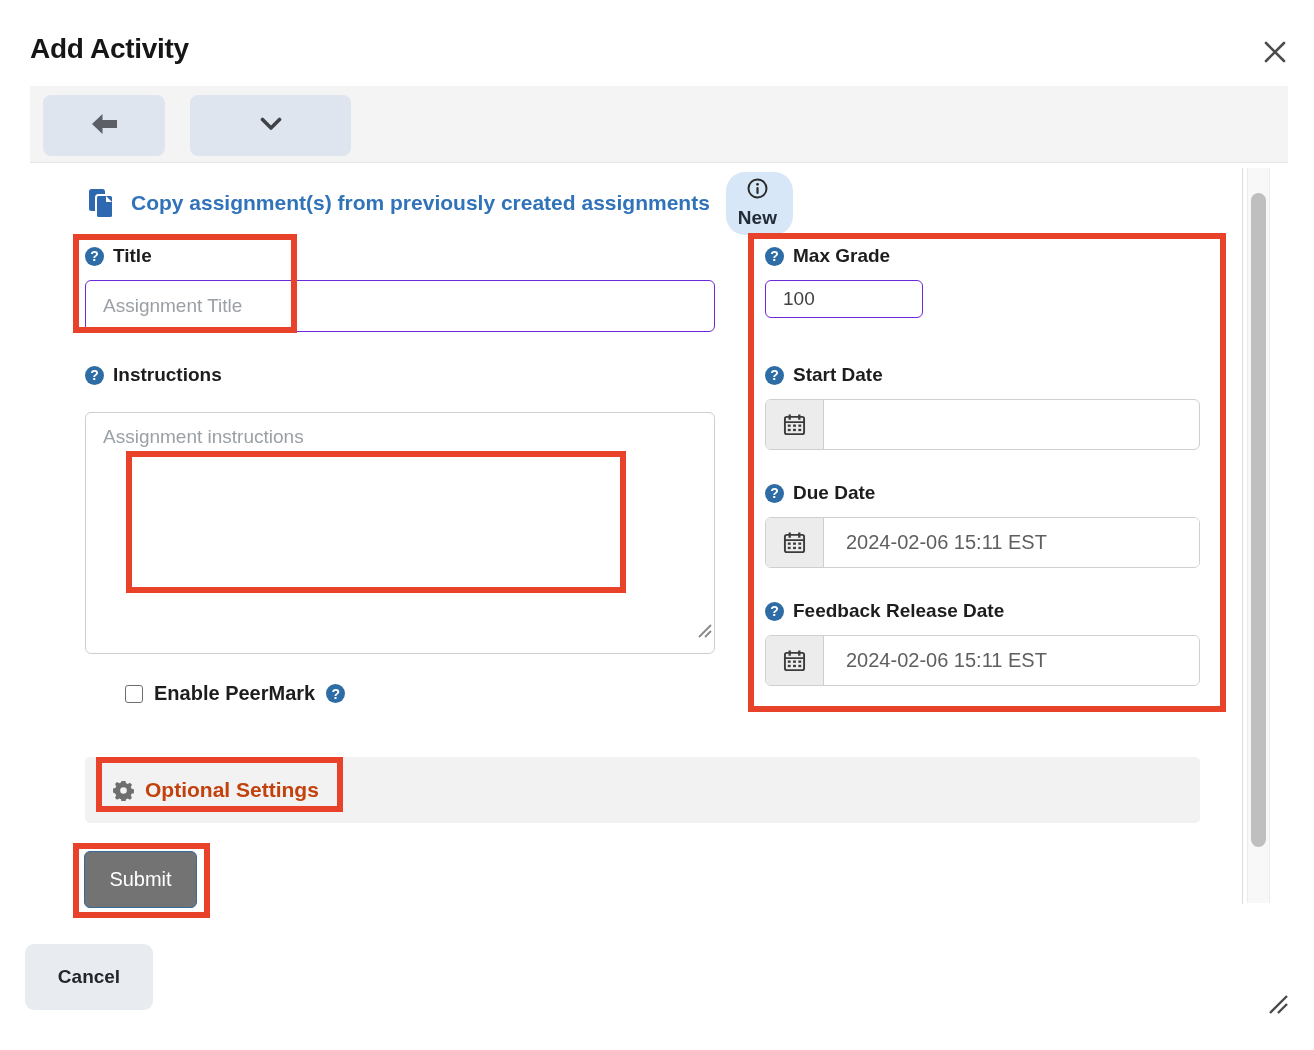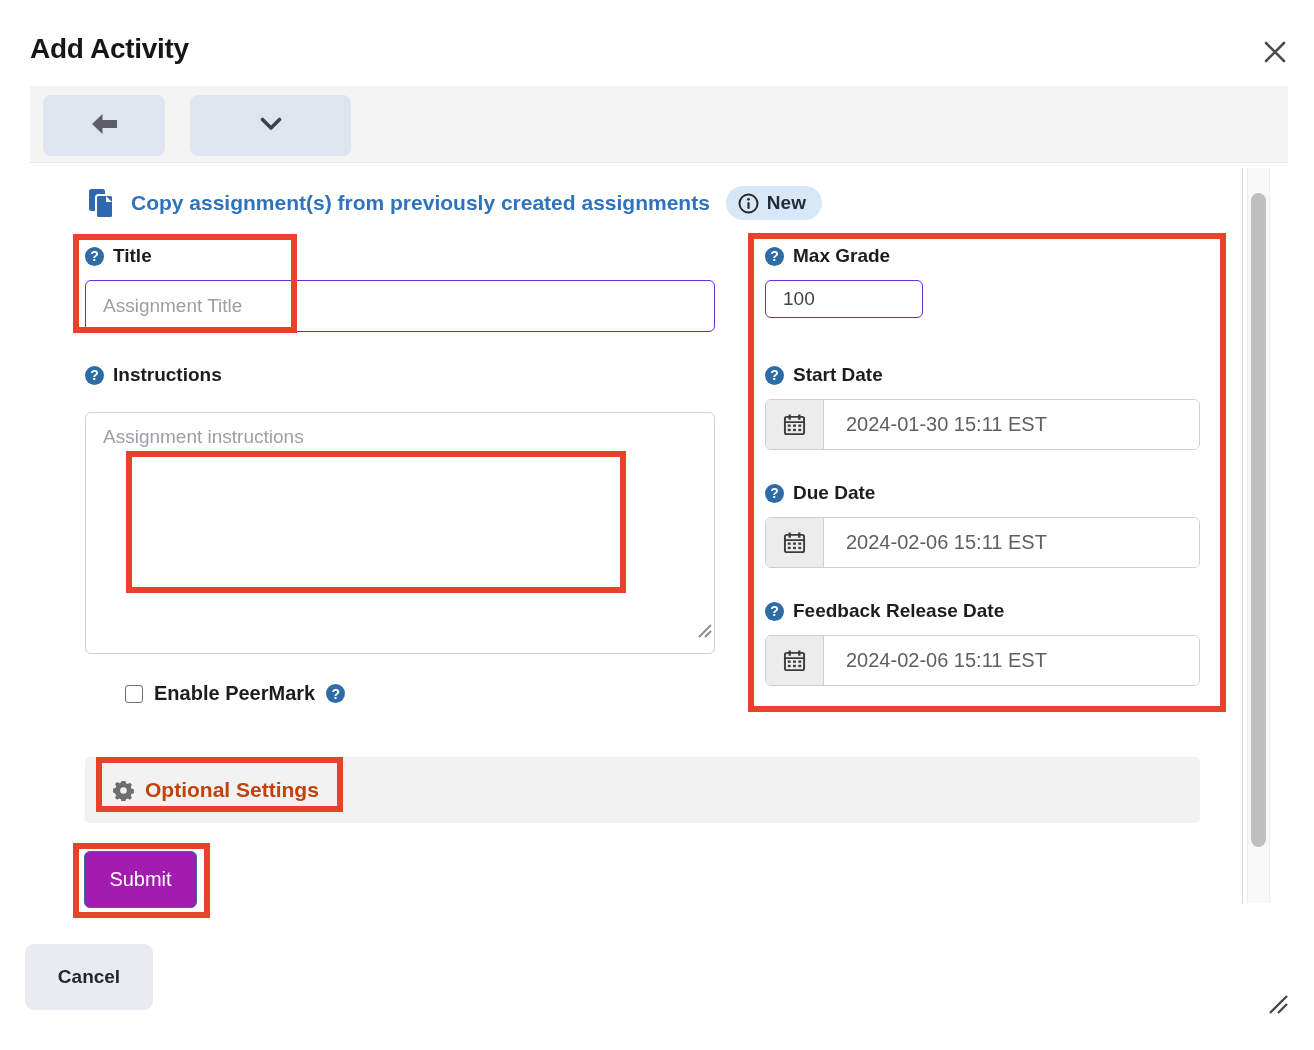--- a/index.html
+++ b/index.html
@@ -14,21 +14,21 @@
   
   .toolbar { position: absolute; left: 30px; top: 86px; width: 1258px; height: 77px; background: #f4f4f4; border-bottom: 1px solid #e6e6e6; }
   .tb-btn { position: absolute; top: 9px; height: 61px; background: #dfe5ee; border: none; border-radius: 8px; cursor: pointer; display: flex; align-items: center; justify-content: center; }
   .tb-back { left: 13px; width: 122px; }
   .tb-drop { left: 160px; width: 161px; }
 
   
   .copy-row { position: absolute; left: 88px; top: 184px; height: 38px; display: flex; align-items: center; }
   .copy-ic { margin-right: 17px; display: inline-flex; }
   .copy-link { font-size: 21px; font-weight: 700; color: #3173ba; text-decoration: none; cursor: pointer; }
-  .new-badge { margin-left: 16px; display: inline-flex; align-items: center; gap: 8px; background: #d8e7f7; border-radius: 19px; padding: 6px 16px 6px 12px; font-size: 19px; font-weight: 600; color: #222c36; }
+  .new-badge { margin-left: 16px; display: inline-flex; align-items: center; gap: 8px; background: #d8e7f7; border-radius: 19px; padding: 6px 16px 6px 12px; font-size: 19px; font-weight: 600; color: #222c36; flex-direction: column; }
 
   
   .lbl-row { position: absolute; display: flex; align-items: center; gap: 9px; height: 22px; }
   .lbl { font-size: 19px; font-weight: 700; color: #1d1d1d; white-space: nowrap; }
   .help { width: 19px; height: 19px; border-radius: 50%; background: #2e6ca6; color: #fff; font-size: 14px; font-weight: 700; display: inline-flex; align-items: center; justify-content: center; flex: 0 0 auto; }
 
   
   .txt-input { position: absolute; border: 1px solid #6d28d9; border-radius: 6px; font-family: "Liberation Sans", sans-serif; font-size: 19px; color: #414141; padding: 0 17px; background: #fff; outline: none; }
   .txt-input::placeholder, .area::placeholder { color: #9aa0a5; opacity: 1; }
   .area { position: absolute; left: 85px; top: 398px; width: 630px; height: 242px; border: 1px solid #cfcfcf; border-radius: 6px; font-family: "Liberation Sans", sans-serif; font-size: 19px; color: #414141; padding: 13px 17px; resize: none; outline: none; margin-top: 14px; }
@@ -42,21 +42,21 @@
   
   .pm-row { position: absolute; left: 85px; top: 682px; display: flex; align-items: center; gap: 11px; margin-left: 40px; }
   .cbx { appearance: none; -webkit-appearance: none; width: 18px; height: 18px; border: 1.6px solid #6e6e6e; border-radius: 3px; background: #fff; cursor: pointer; margin: 0; }
   .pm-lbl { font-size: 20px; font-weight: 700; color: #1d1d1d; }
 
   
   .opt-bar { position: absolute; left: 85px; top: 757px; width: 1115px; height: 66px; background: #f1f2f1; border-radius: 5px; display: flex; align-items: center; padding-left: 28px; cursor: pointer; }
   .opt-lbl { margin-left: 11px; font-size: 21px; font-weight: 700; color: #c2410c; }
 
   
-  .submit-btn { position: absolute; left: 84px; top: 851px; width: 113px; height: 57px; background: #a21caf; border: 1px solid #36699c; border-radius: 6px; color: #ffffff; font-family: "Liberation Sans", sans-serif; font-size: 20px; font-weight: 500; cursor: pointer; }
+  .submit-btn { position: absolute; left: 84px; top: 851px; width: 113px; height: 57px; background: #737373; border: 1px solid #36699c; border-radius: 6px; color: #ffffff; font-family: "Liberation Sans", sans-serif; font-size: 20px; font-weight: 500; cursor: pointer; }
   .cancel-btn { position: absolute; left: 25px; top: 944px; width: 128px; height: 66px; background: #e8ebf0; border: none; border-radius: 9px; color: #23272b; font-family: "Liberation Sans", sans-serif; font-size: 19px; font-weight: 700; cursor: pointer; }
 
   
   .content-edge { position: absolute; left: 1242px; top: 168px; width: 1px; height: 736px; background: #dcdcdc; }
   .sb-track { position: absolute; left: 1247px; top: 168px; width: 23px; height: 735px; background: #f8f8f8; border-left: 1px solid #ececec; border-right: 1px solid #ececec; }
   .sb-thumb { position: absolute; left: 3px; top: 25px; width: 15px; height: 654px; background: #bfbfbf; border-radius: 8px; cursor: pointer; }
   .page-grip { position: absolute; left: 1264px; top: 990px; }
 
   
   .ann { position: absolute; border: 6px solid #e8432a; pointer-events: none; z-index: 40; }
@@ -159,21 +159,20 @@
         <g fill="#3c3c3c">
           <rect x="5" y="12" width="3" height="2.4"></rect>
             <rect x="10.5" y="12" width="3" height="2.4"></rect>
             <rect x="16" y="12" width="3" height="2.4"></rect>
           <rect x="5" y="16.5" width="3" height="2.4"></rect>
             <rect x="10.5" y="16.5" width="3" height="2.4"></rect>
             <rect x="16" y="16.5" width="3" height="2.4"></rect>
         </g>
       </svg>
     </span>
-    <input class="date-val" value="2024-01-30 15:11 EST" style="">
   </div>
 
   <div class="lbl-row" style="left:765px; top:482px;">
     <span class="help">?</span>
     <span class="lbl">Due Date</span>
   </div>
   <div class="dategrp" style="top:517px;">
     <span class="date-addon">
       <svg width="23" height="23" viewBox="0 0 24 24">
         <rect x="2" y="4" width="20" height="18" rx="2" fill="none" stroke="#3c3c3c" stroke-width="2"></rect>

